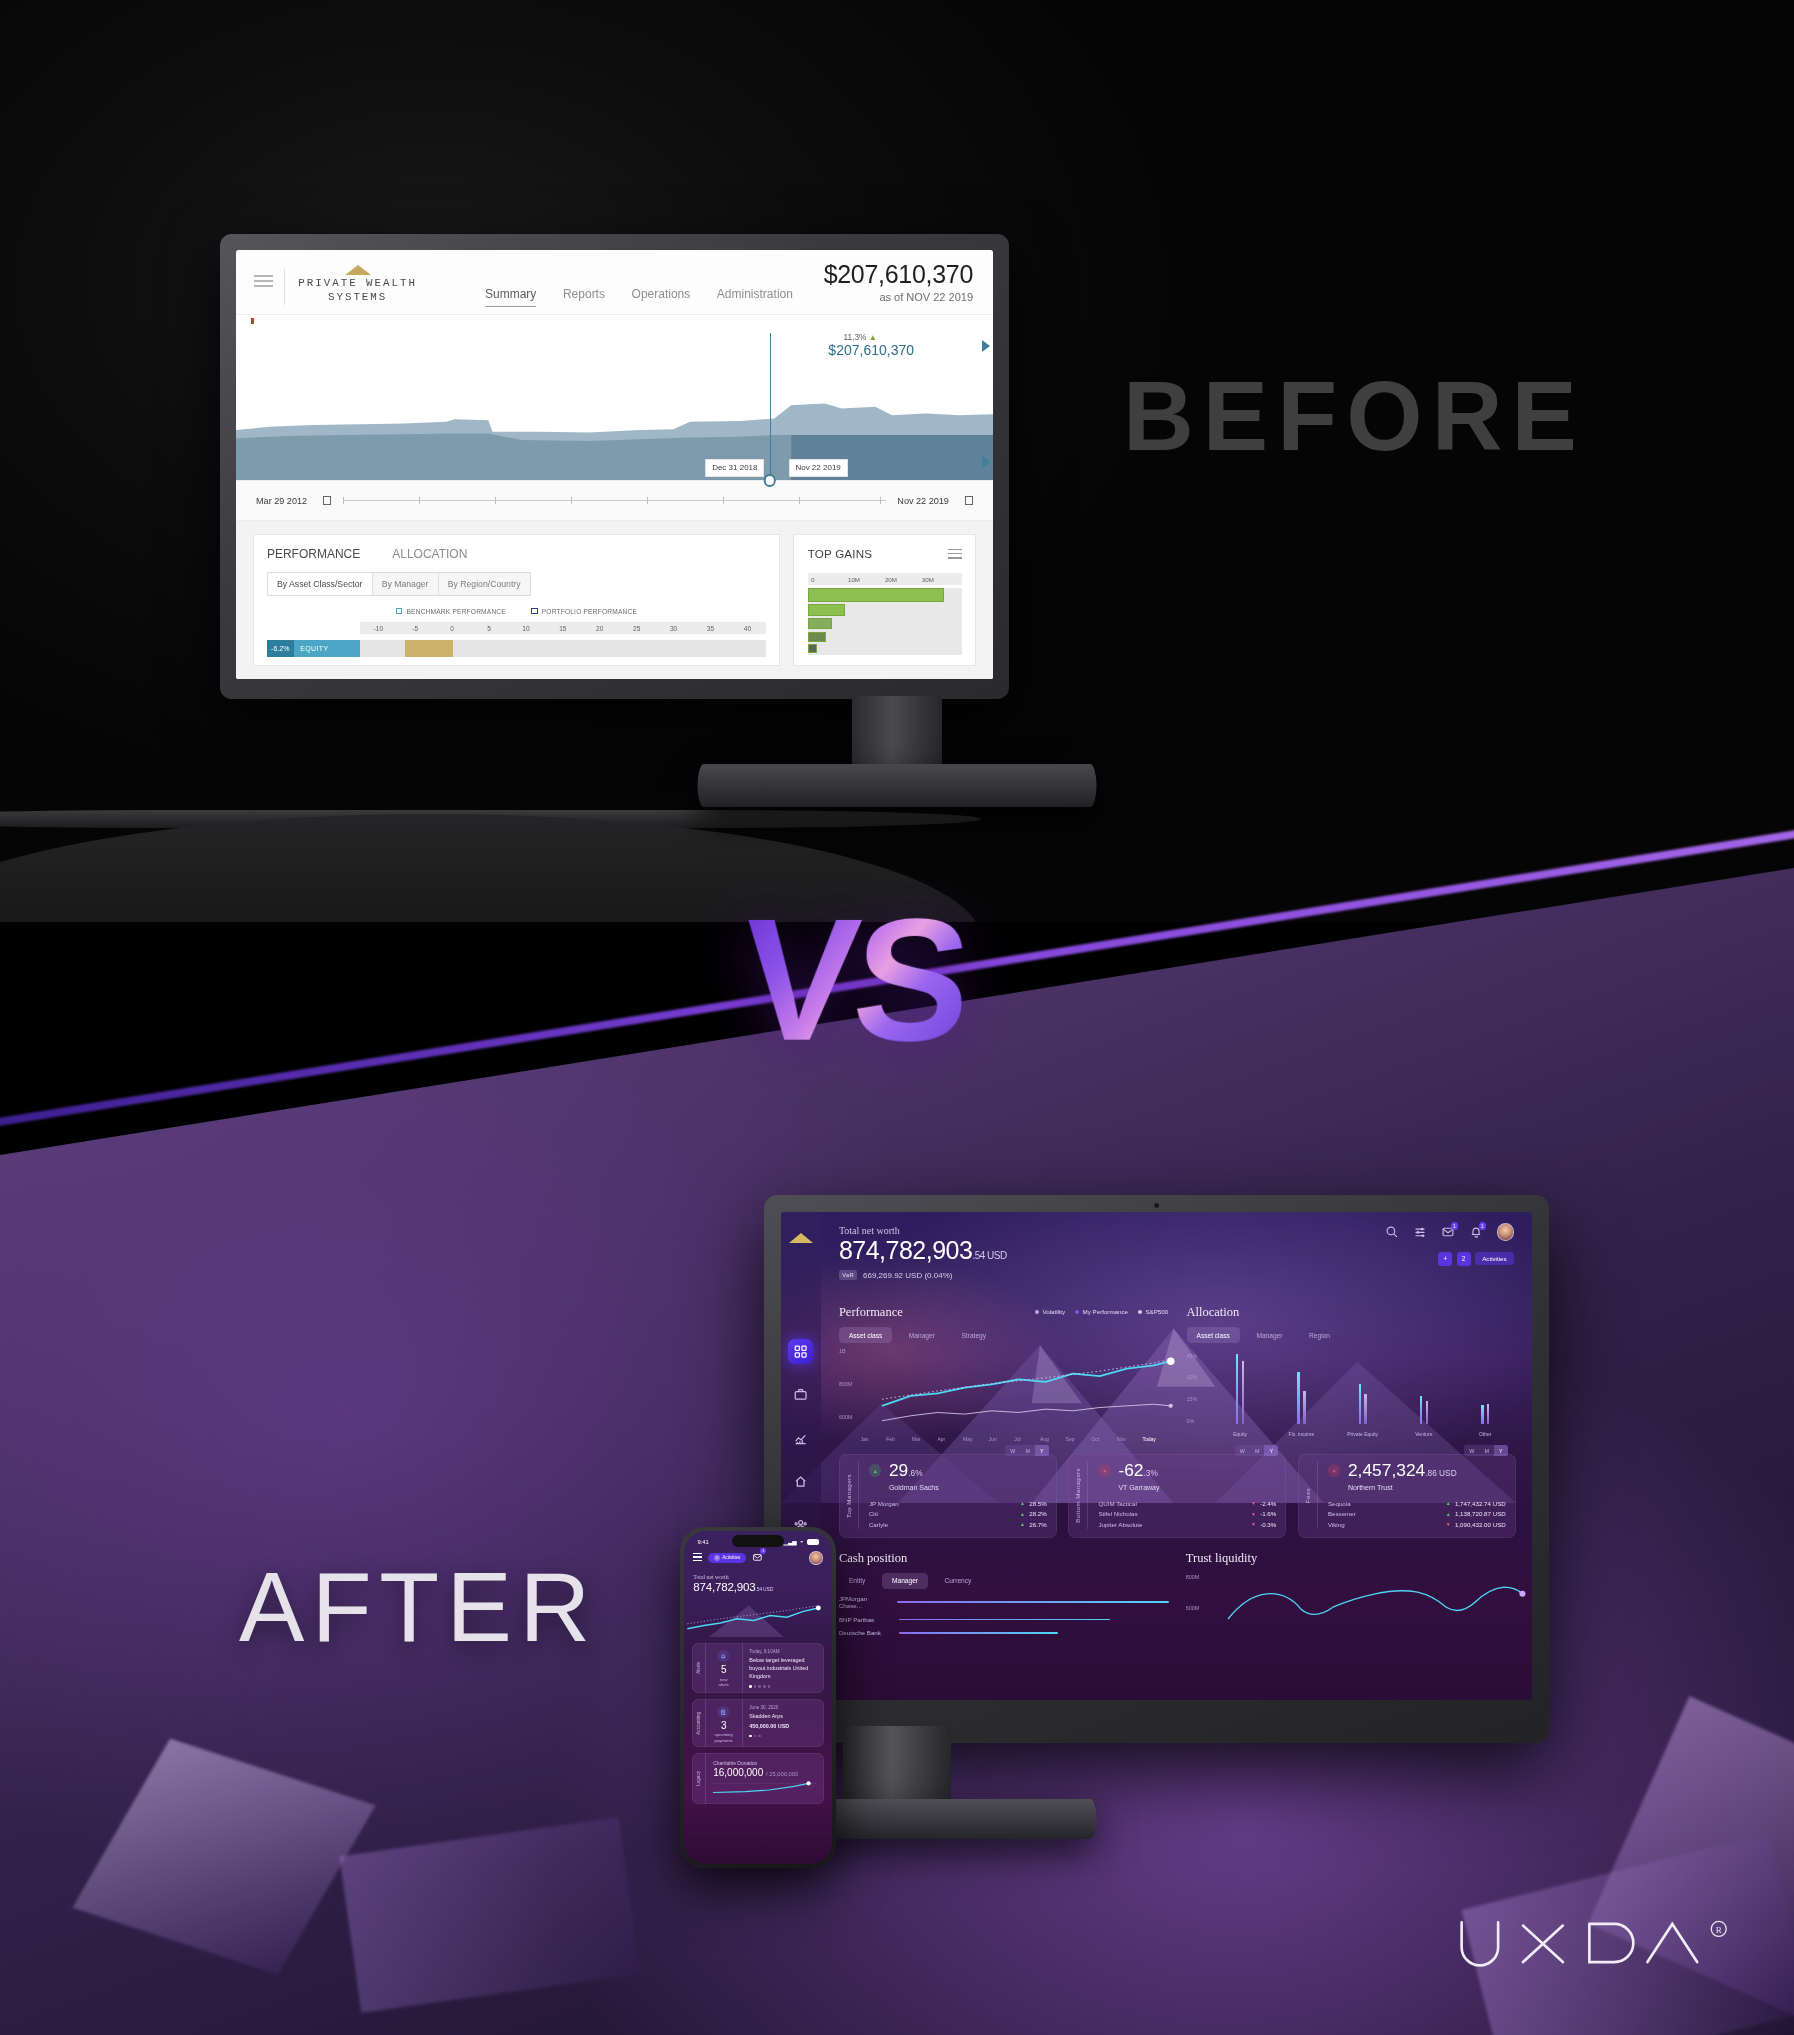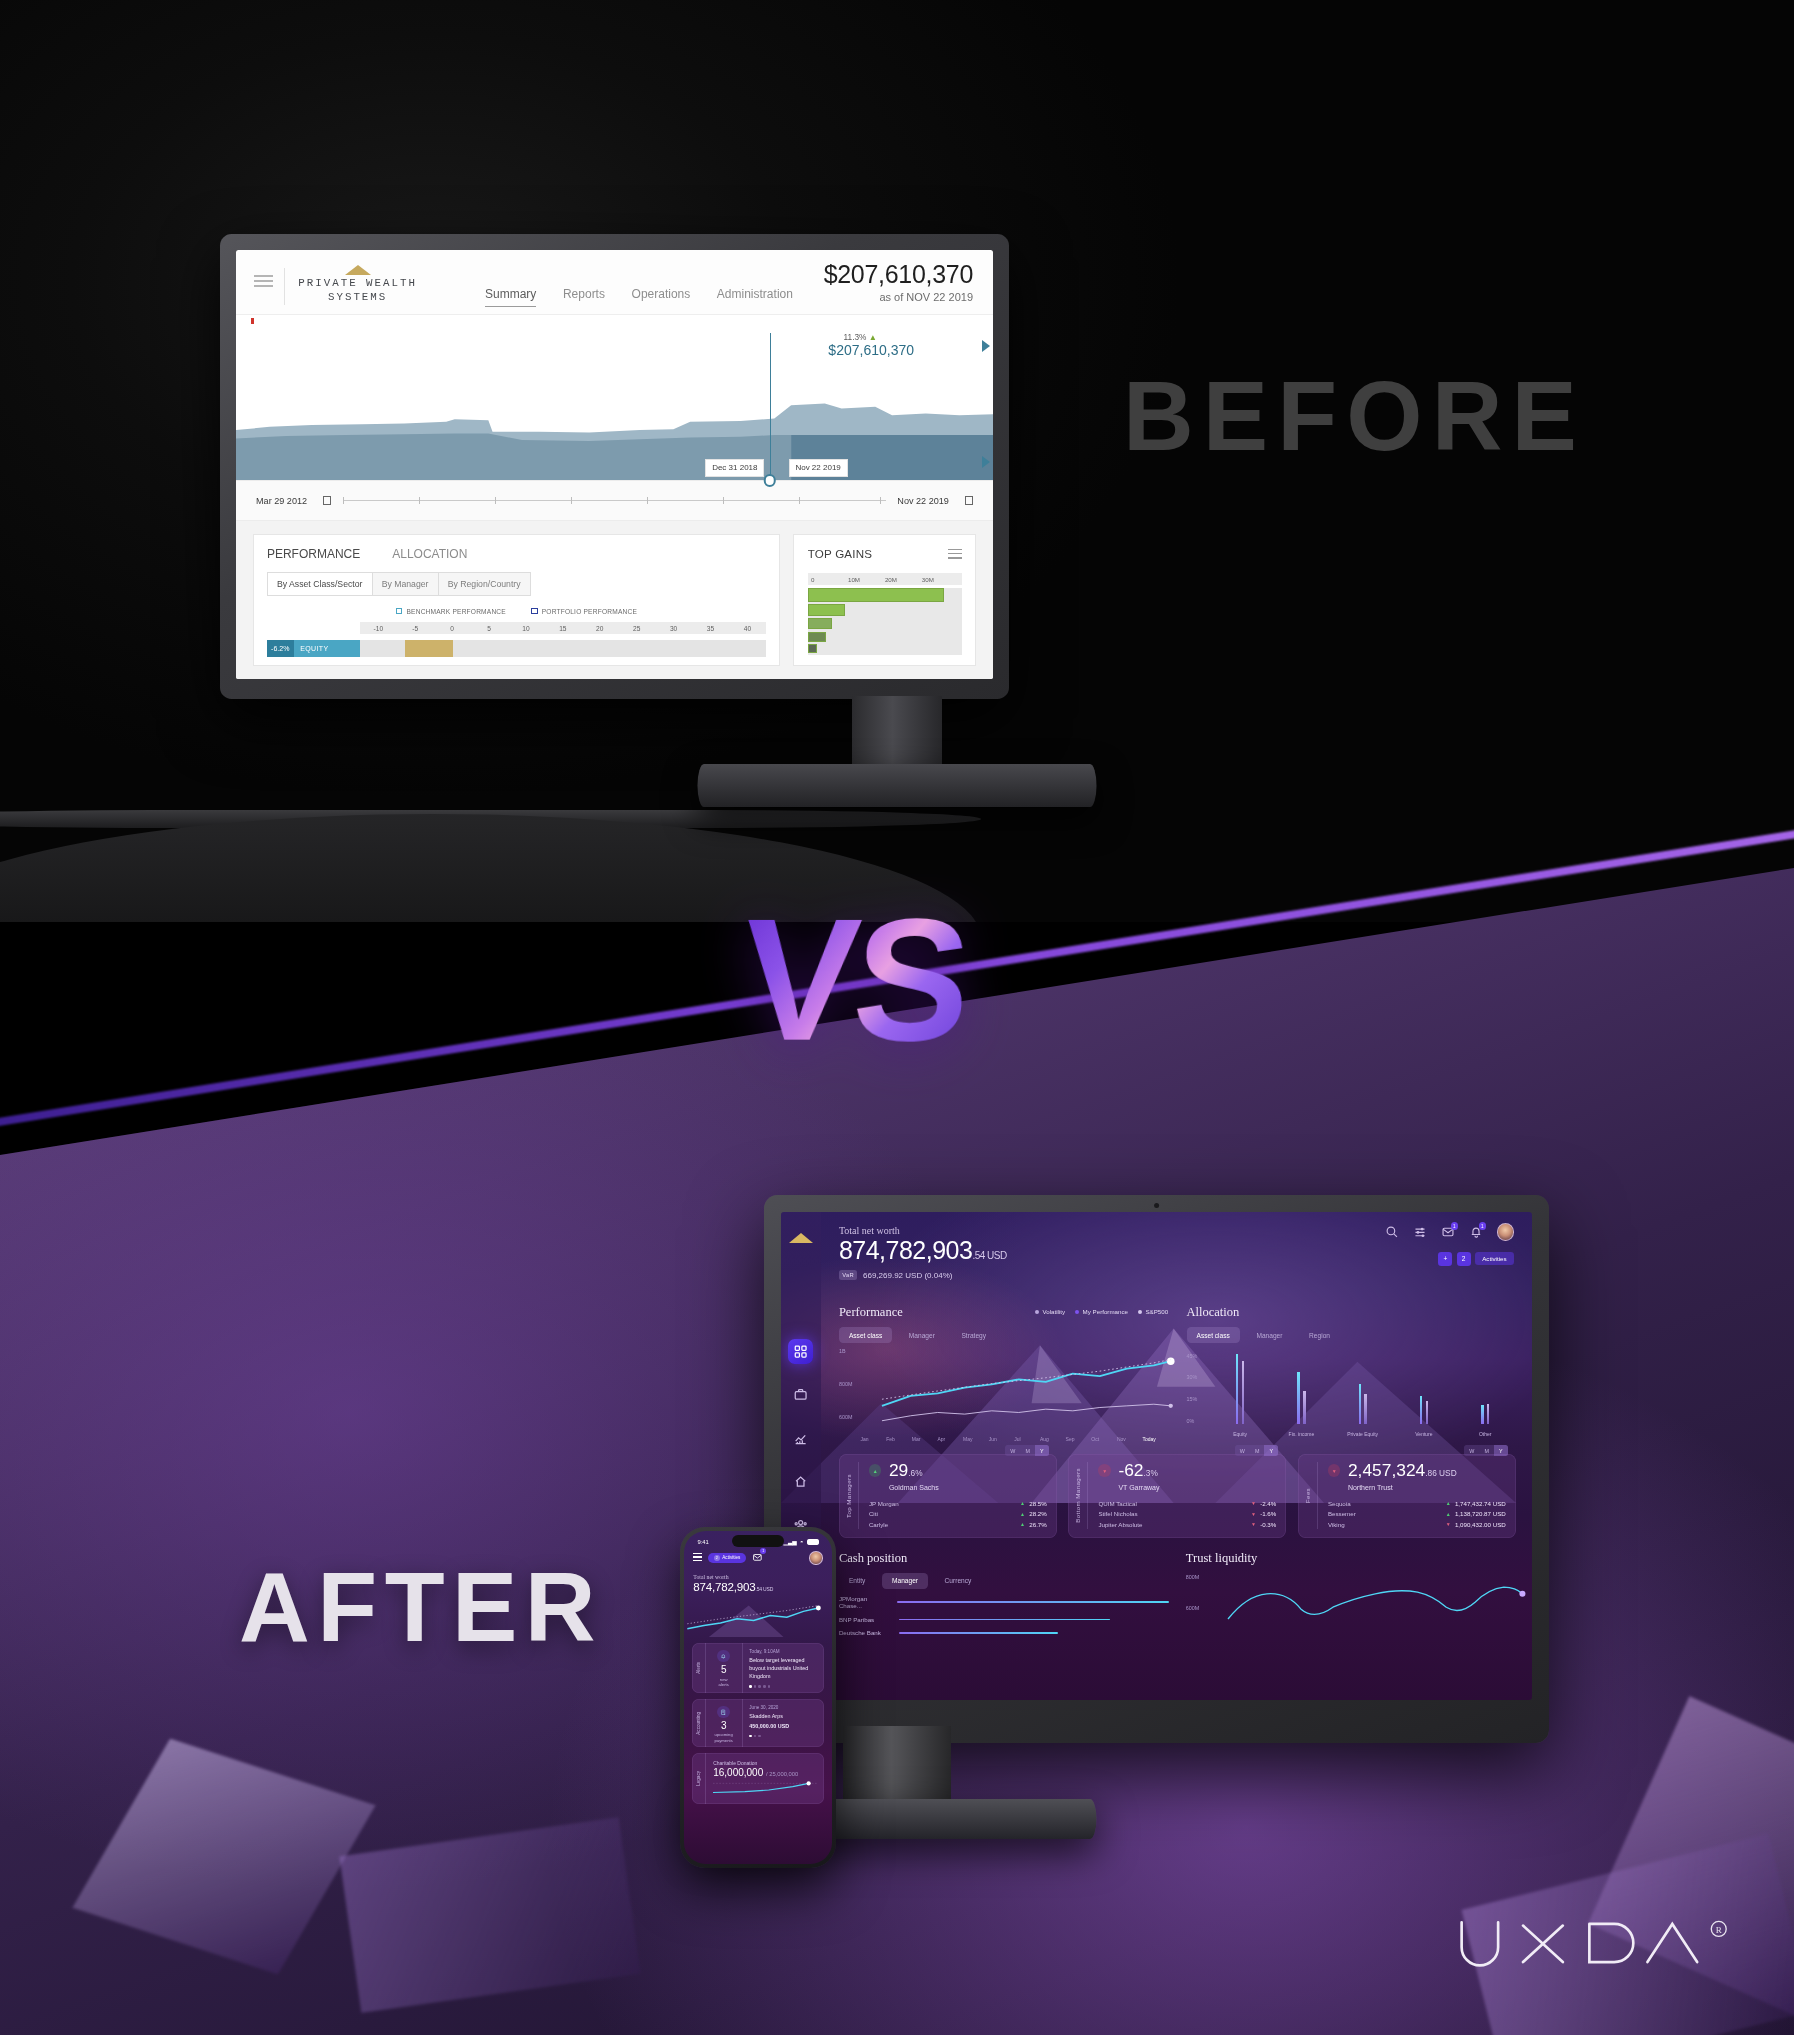--- a/index.html
+++ b/index.html
@@ -180,21 +180,21 @@
   .vs{
     position:absolute; left:743px; top:893px;
     font-size:174px; font-weight:bold; letter-spacing:-5px; line-height:1;
     background:linear-gradient(128deg,#6a31d4 0%,#8b52e8 26%,#c77ce9 46%,#e8a0e2 56%,#9a66f0 70%,#6a3fd8 100%);
     -webkit-background-clip:text; background-clip:text; color:transparent;
     transform:skewX(-4deg);
     filter:drop-shadow(0 8.3px 25px rgba(80,20,140,.6));
   }
   .after-label{
     position:absolute; left:239px; top:1558px;
-    font-size:98px; font-weight:bold; letter-spacing:7.5px; color:#e6e2ea; line-height:1;
+    font-size:98px; font-weight:normal; letter-spacing:7.5px; color:#e6e2ea; line-height:1;
     text-shadow:0 6.6px 23px rgba(0,0,0,.45);
   }
 
   
   .uxda{ position:absolute; left:1455px; top:1917px; display:flex; align-items:flex-start; }
   .uxda svg{ display:block; }
 
   
   .imac{ position:absolute; left:764px; top:1195px; width:785px; height:548px; }
   .imac-bezel{

